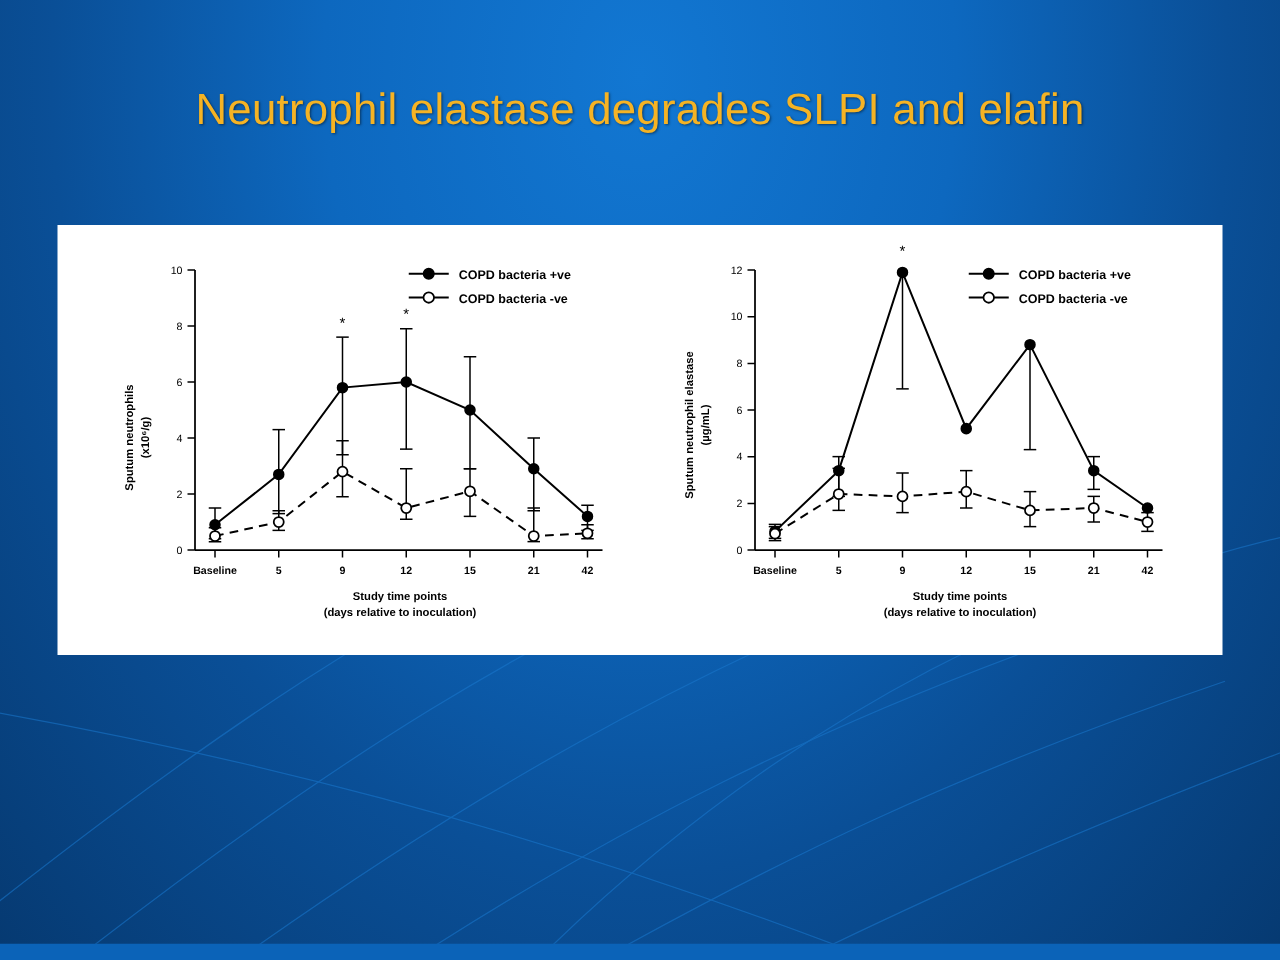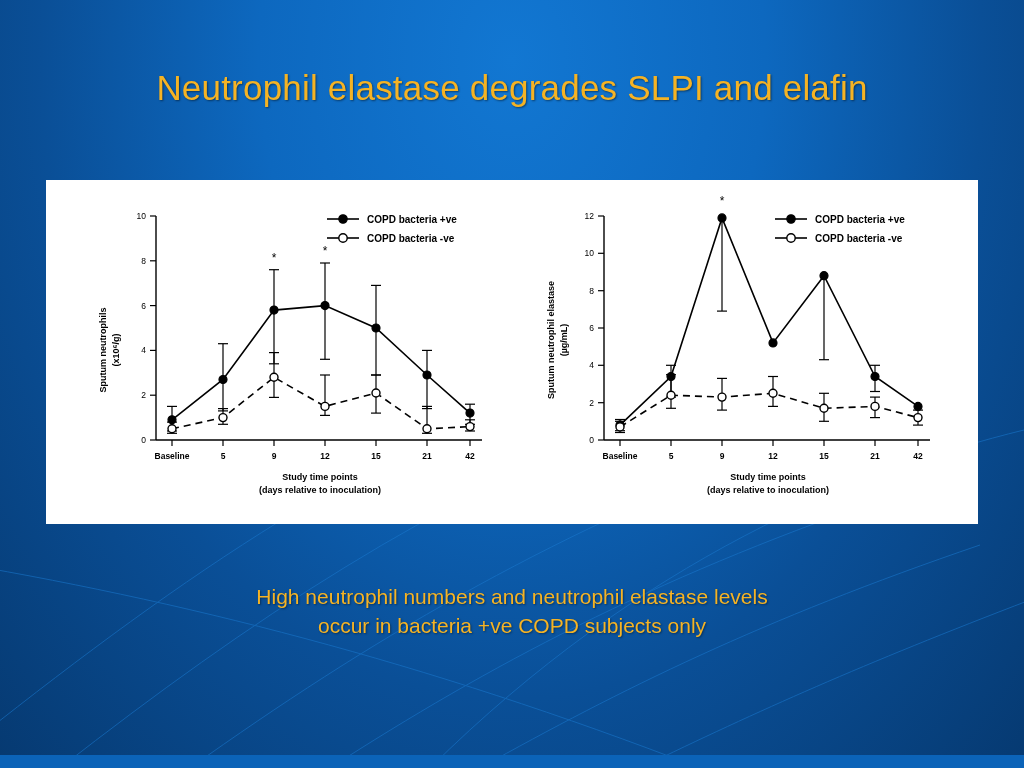--- a/index.html
+++ b/index.html
@@ -345,18 +345,14 @@
           <text class="legend-text" x="297" y="43">COPD bacteria +ve</text>
           <line x1="257" y1="58" x2="289" y2="58" stroke="#000" stroke-width="1.6"></line>
           <circle class="mk-open" cx="273" cy="58" r="4.2"></circle>
           <text class="legend-text" x="297" y="62">COPD bacteria -ve</text>
         </g>
       </svg>
     </div>
 
   </div>
 
-  <div class="caption">
-    <div>High neutrophil numbers and neutrophil elastase levels</div>
-    <div>occur in bacteria +ve COPD subjects only</div>
-  </div>
 
 </div>
 
 </body></html>

